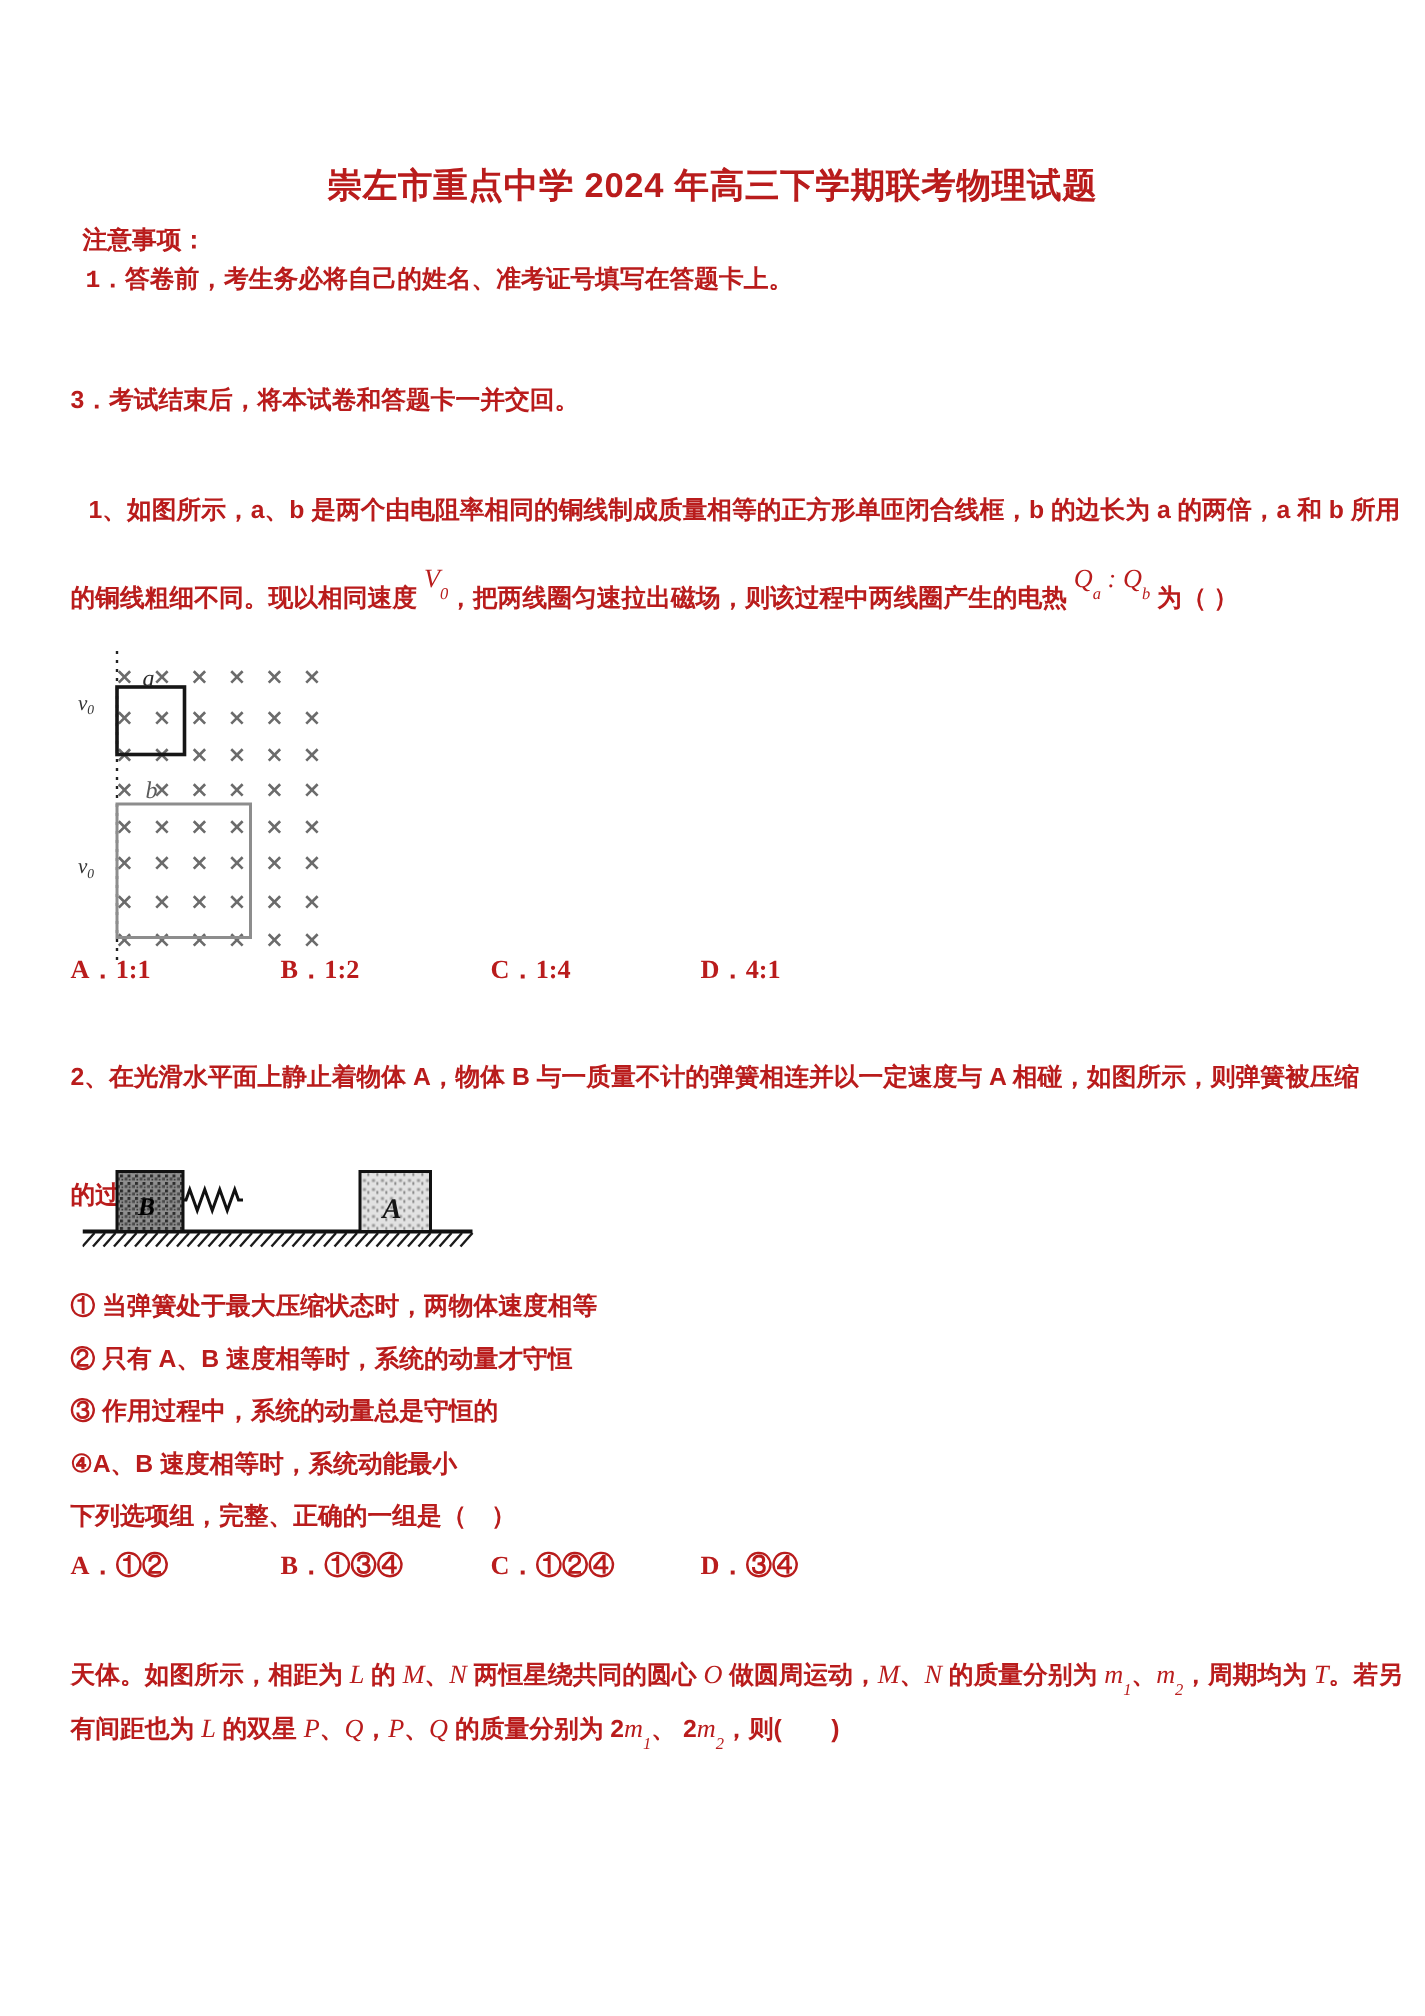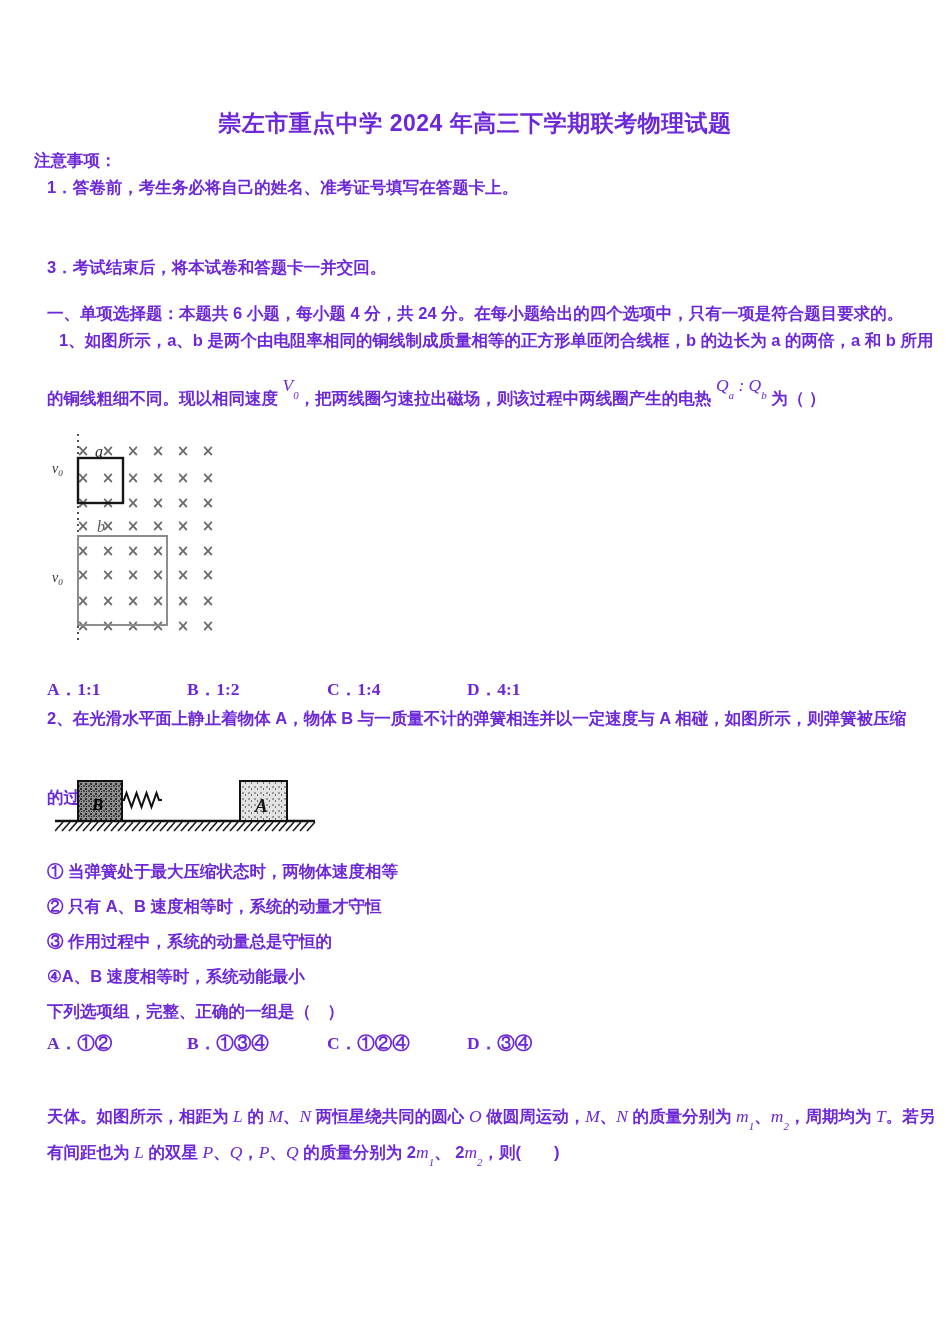--- a/index.html
+++ b/index.html
@@ -1,21 +1,21 @@
 <!DOCTYPE html>
 <html><head>
 <meta charset="utf-8">
 <style>
   html,body{margin:0;padding:0;background:#ffffff;}
   #page{
     position:relative;
     width:950px;height:1344px;
     background:#ffffff;
     font-family:"Liberation Sans",sans-serif;
-    color:#6d28d9;
+    color:#b91c1c;
     overflow:hidden;
   }
   .abs{position:absolute;white-space:nowrap;}
   .cn{font-size:16.5px;font-weight:700;line-height:20px;}
   .title{
     top:108px;left:0;right:0;text-align:center;
     font-size:23px;font-weight:800;letter-spacing:0.5px;
   }
   .note2{white-space:normal;width:834px;line-height:27px;}
   .rowline{line-height:20px;}
@@ -39,25 +39,24 @@
   svg text{font-family:"Liberation Serif",serif;}
   .fieldx{font-family:"DejaVu Sans",sans-serif;font-weight:700;}
 </style>
 </head>
 <body>
 
 <div id="page">
 
   <div class="abs title">崇左市重点中学 2024 年高三下学期联考物理试题</div>
 
-  <div class="abs cn" style="top:150px;left:34px;">注意事项：</div>
-  <div class="abs cn" style="top:177px;left:47px;">1．答卷前，考生务必将自己的姓名、准考证号填写在答题卡上。</div>
+  <div class="abs cn" style="top:150px;left:55px;">注意事项：</div>
+  <div class="abs cn" style="top:177px;left:57px;font-family:Liberation Mono, monospace;">1．答卷前，考生务必将自己的姓名、准考证号填写在答题卡上。</div>
   <div class="abs cn" style="top:257px;left:47px;">3．考试结束后，将本试卷和答题卡一并交回。</div>
 
-  <div class="abs cn" style="top:303px;left:47px;">一、单项选择题：本题共 6 小题，每小题 4 分，共 24 分。在每小题给出的四个选项中，只有一项是符合题目要求的。</div>
 
   <div class="abs cn" style="top:330px;left:47px;margin-left:12px;">1、如图所示，a、b 是两个由电阻率相同的铜线制成质量相等的正方形单匝闭合线框，b 的边长为 a 的两倍，a 和 b 所用</div>
   <div class="abs cn rowline" style="top:388px;left:47px;"><span class="ctext">的铜线粗细不同。现以相同速度 </span><span class="formula">V<sub>0</sub></span><span class="ctext">，把两线圈匀速拉出磁场，则该过程中两线圈产生的电热 </span><span class="formula">Q<sub>a</sub></span><span class="formula"> : </span><span class="formula">Q<sub>b</sub></span><span class="ctext"> 为（  ）</span></div>
 
   <svg class="abs" style="top:428px;left:40px;" width="230" height="220" viewBox="0 0 230 220">
     <line x1="38" y1="6" x2="38" y2="216" stroke="#222" stroke-width="1.6" stroke-dasharray="2,4"></line>
     <g id="field-grid">
         <text x="43" y="28" text-anchor="middle" font-size="15" fill="#6b6b6b" class="fieldx">×</text>
         <text x="68" y="28" text-anchor="middle" font-size="15" fill="#6b6b6b" class="fieldx">×</text>
         <text x="93" y="28" text-anchor="middle" font-size="15" fill="#6b6b6b" class="fieldx">×</text>
@@ -108,21 +107,21 @@
         <text x="168" y="203" text-anchor="middle" font-size="15" fill="#6b6b6b" class="fieldx">×</text>
       </g>
     <rect x="38" y="30" width="45" height="45" fill="none" stroke="#161616" stroke-width="2.4"></rect>
     <rect x="38" y="108" width="89" height="89" fill="none" stroke="#8d8d8d" stroke-width="2"></rect>
     <text x="55" y="29" font-size="16" font-style="italic" fill="#2a2a2a">a</text>
     <text x="57" y="104" font-size="16" font-style="italic" fill="#5a5a5a">b</text>
     <text x="12" y="45" font-size="14" font-style="italic" fill="#333"><tspan>v</tspan><tspan dy="3" font-size="9">0</tspan></text>
     <text x="12" y="154" font-size="14" font-style="italic" fill="#333"><tspan>v</tspan><tspan dy="3" font-size="9">0</tspan></text>
   </svg>
 
-  <div class="abs opt-row" style="top:677px;left:47px;text-decoration:underline;">
+  <div class="abs opt-row" style="top:634px;left:47px;text-decoration:underline;">
     <span class="opt">A．1:1</span><span class="opt">B．1:2</span><span class="opt">C．1:4</span><span class="opt">D．4:1</span>
   </div>
 
   <div class="abs cn" style="top:708px;left:47px;">2、在光滑水平面上静止着物体 A，物体 B 与一质量不计的弹簧相连并以一定速度与 A 相碰，如图所示，则弹簧被压缩</div>
   <div class="abs cn" style="top:746px;left:47px;margin-top:41px;">的过程中</div>
 
   <svg class="abs" style="top:773px;left:55px;" width="290" height="75" viewBox="0 0 290 75">
     <defs>
       <pattern id="pd" width="5" height="5" patternUnits="userSpaceOnUse">
         <rect width="5" height="5" fill="#8f8f8f"></rect>

